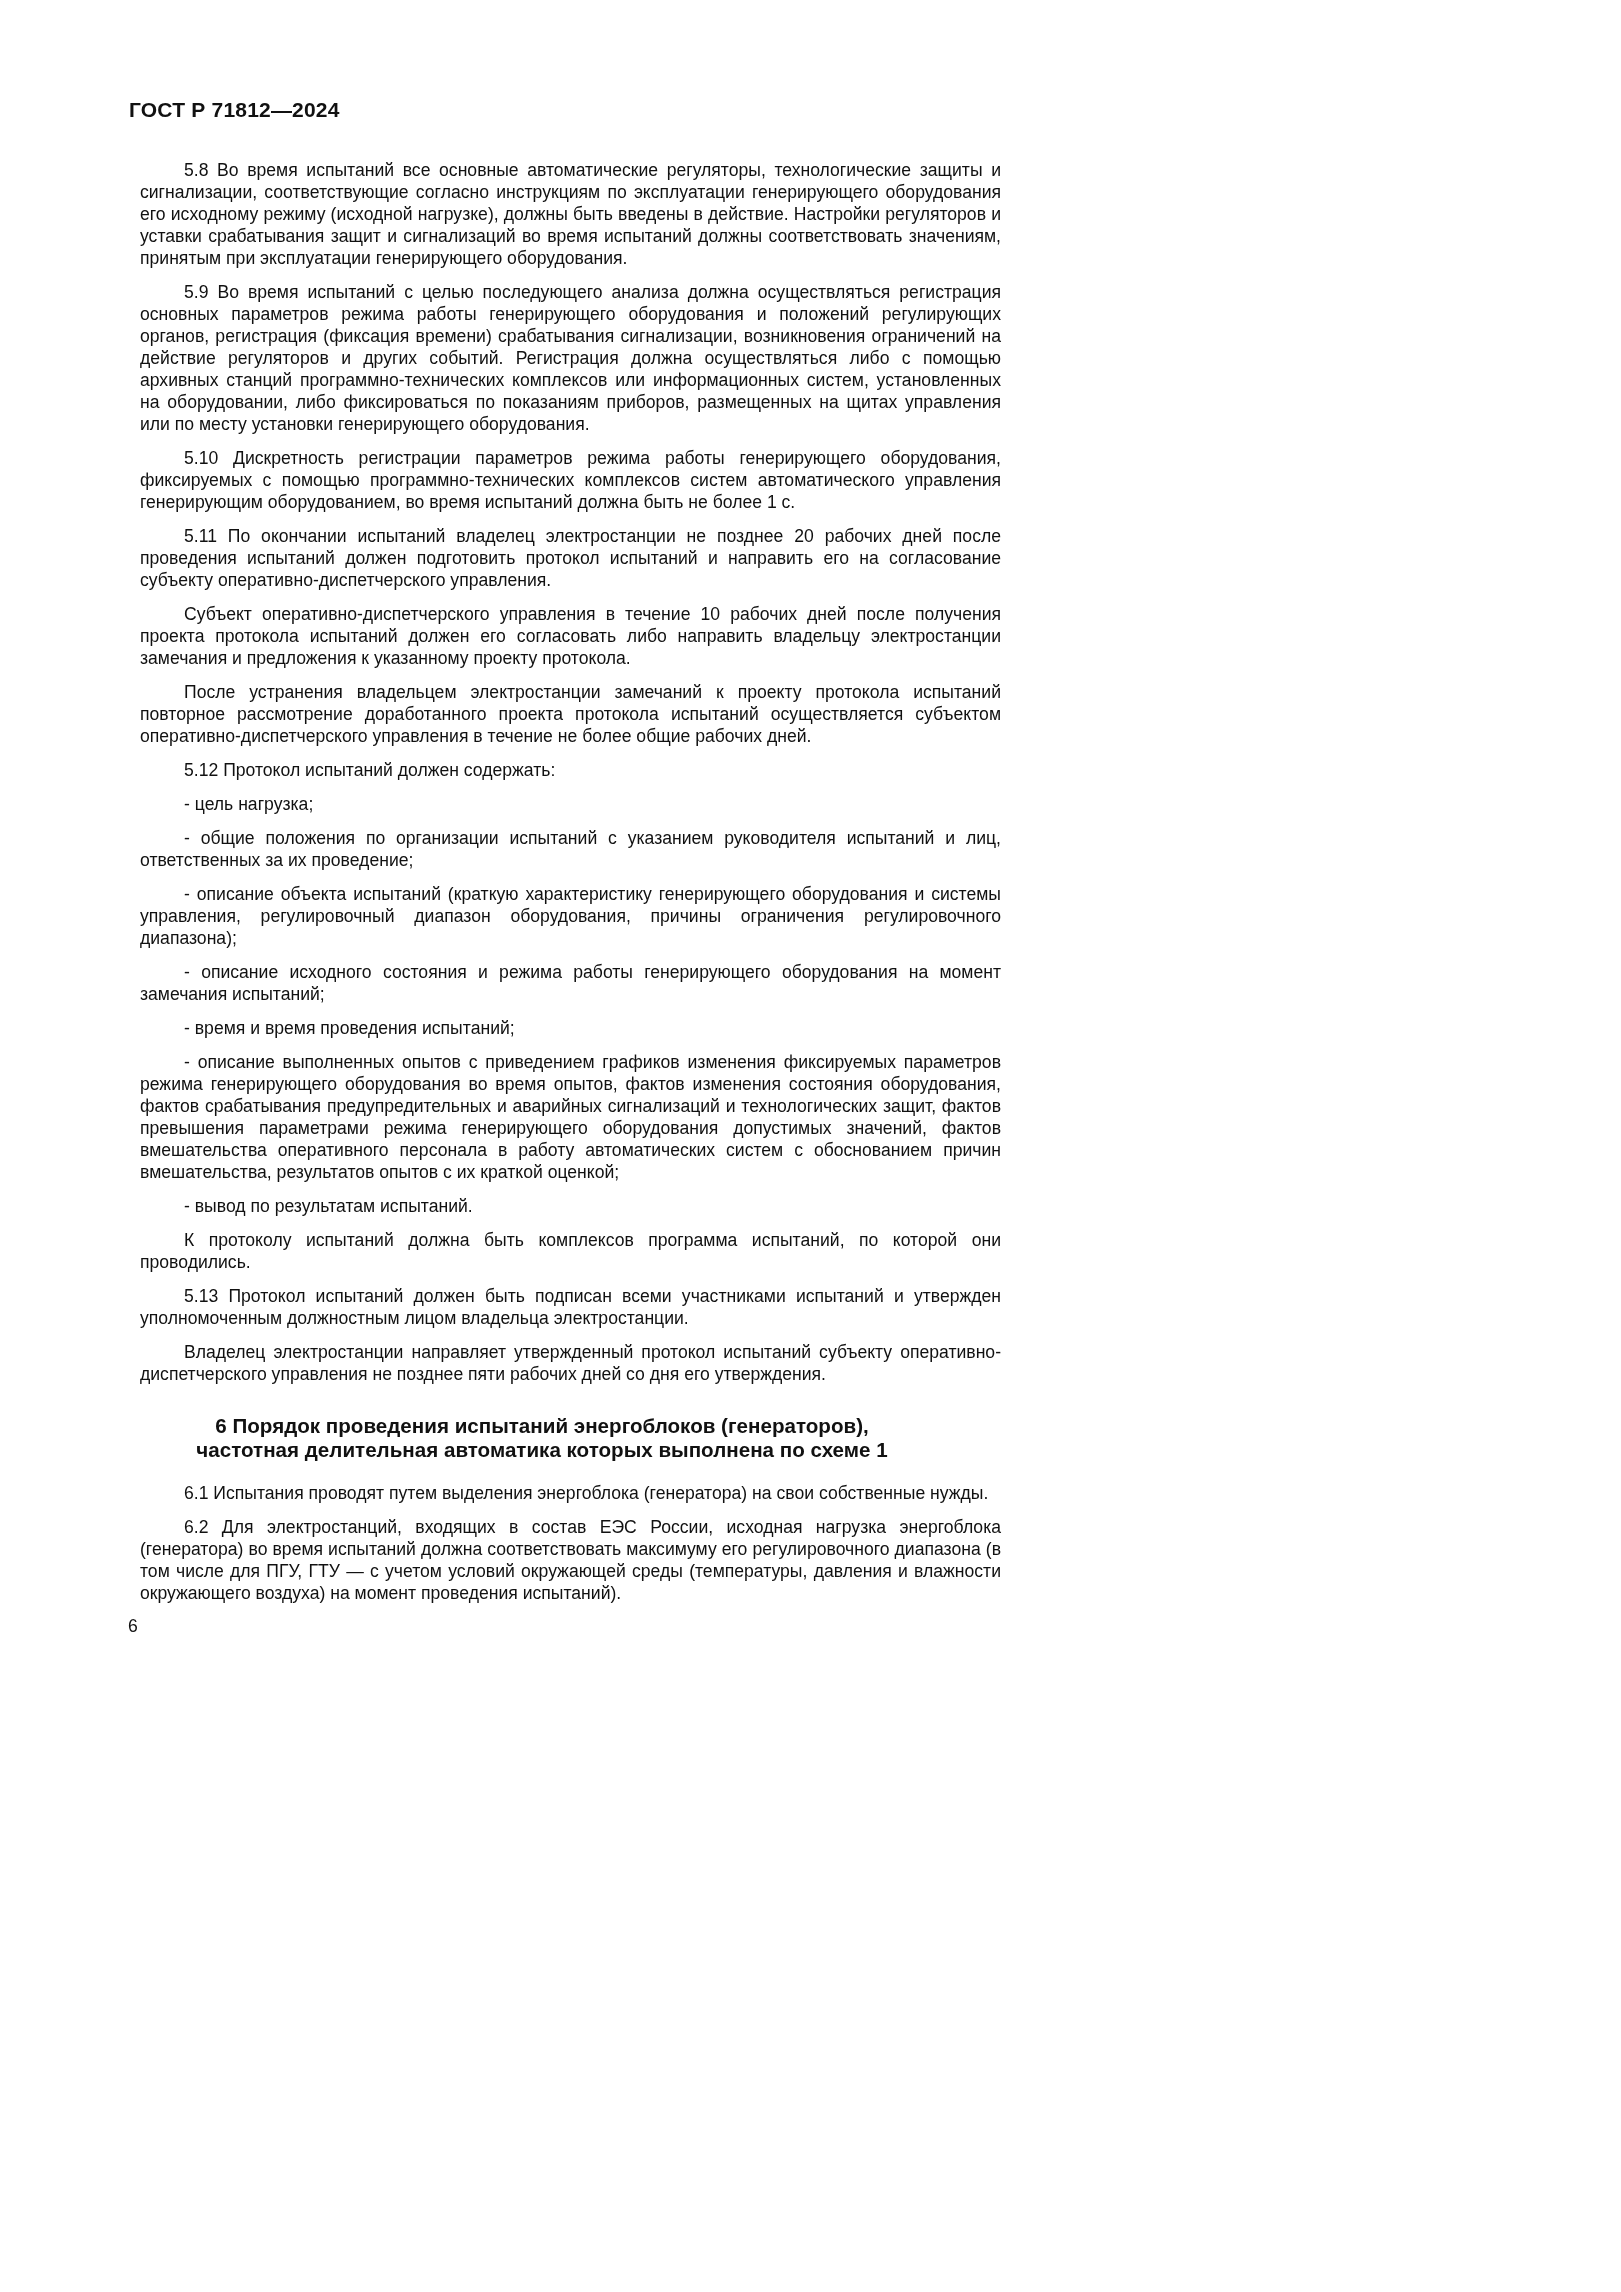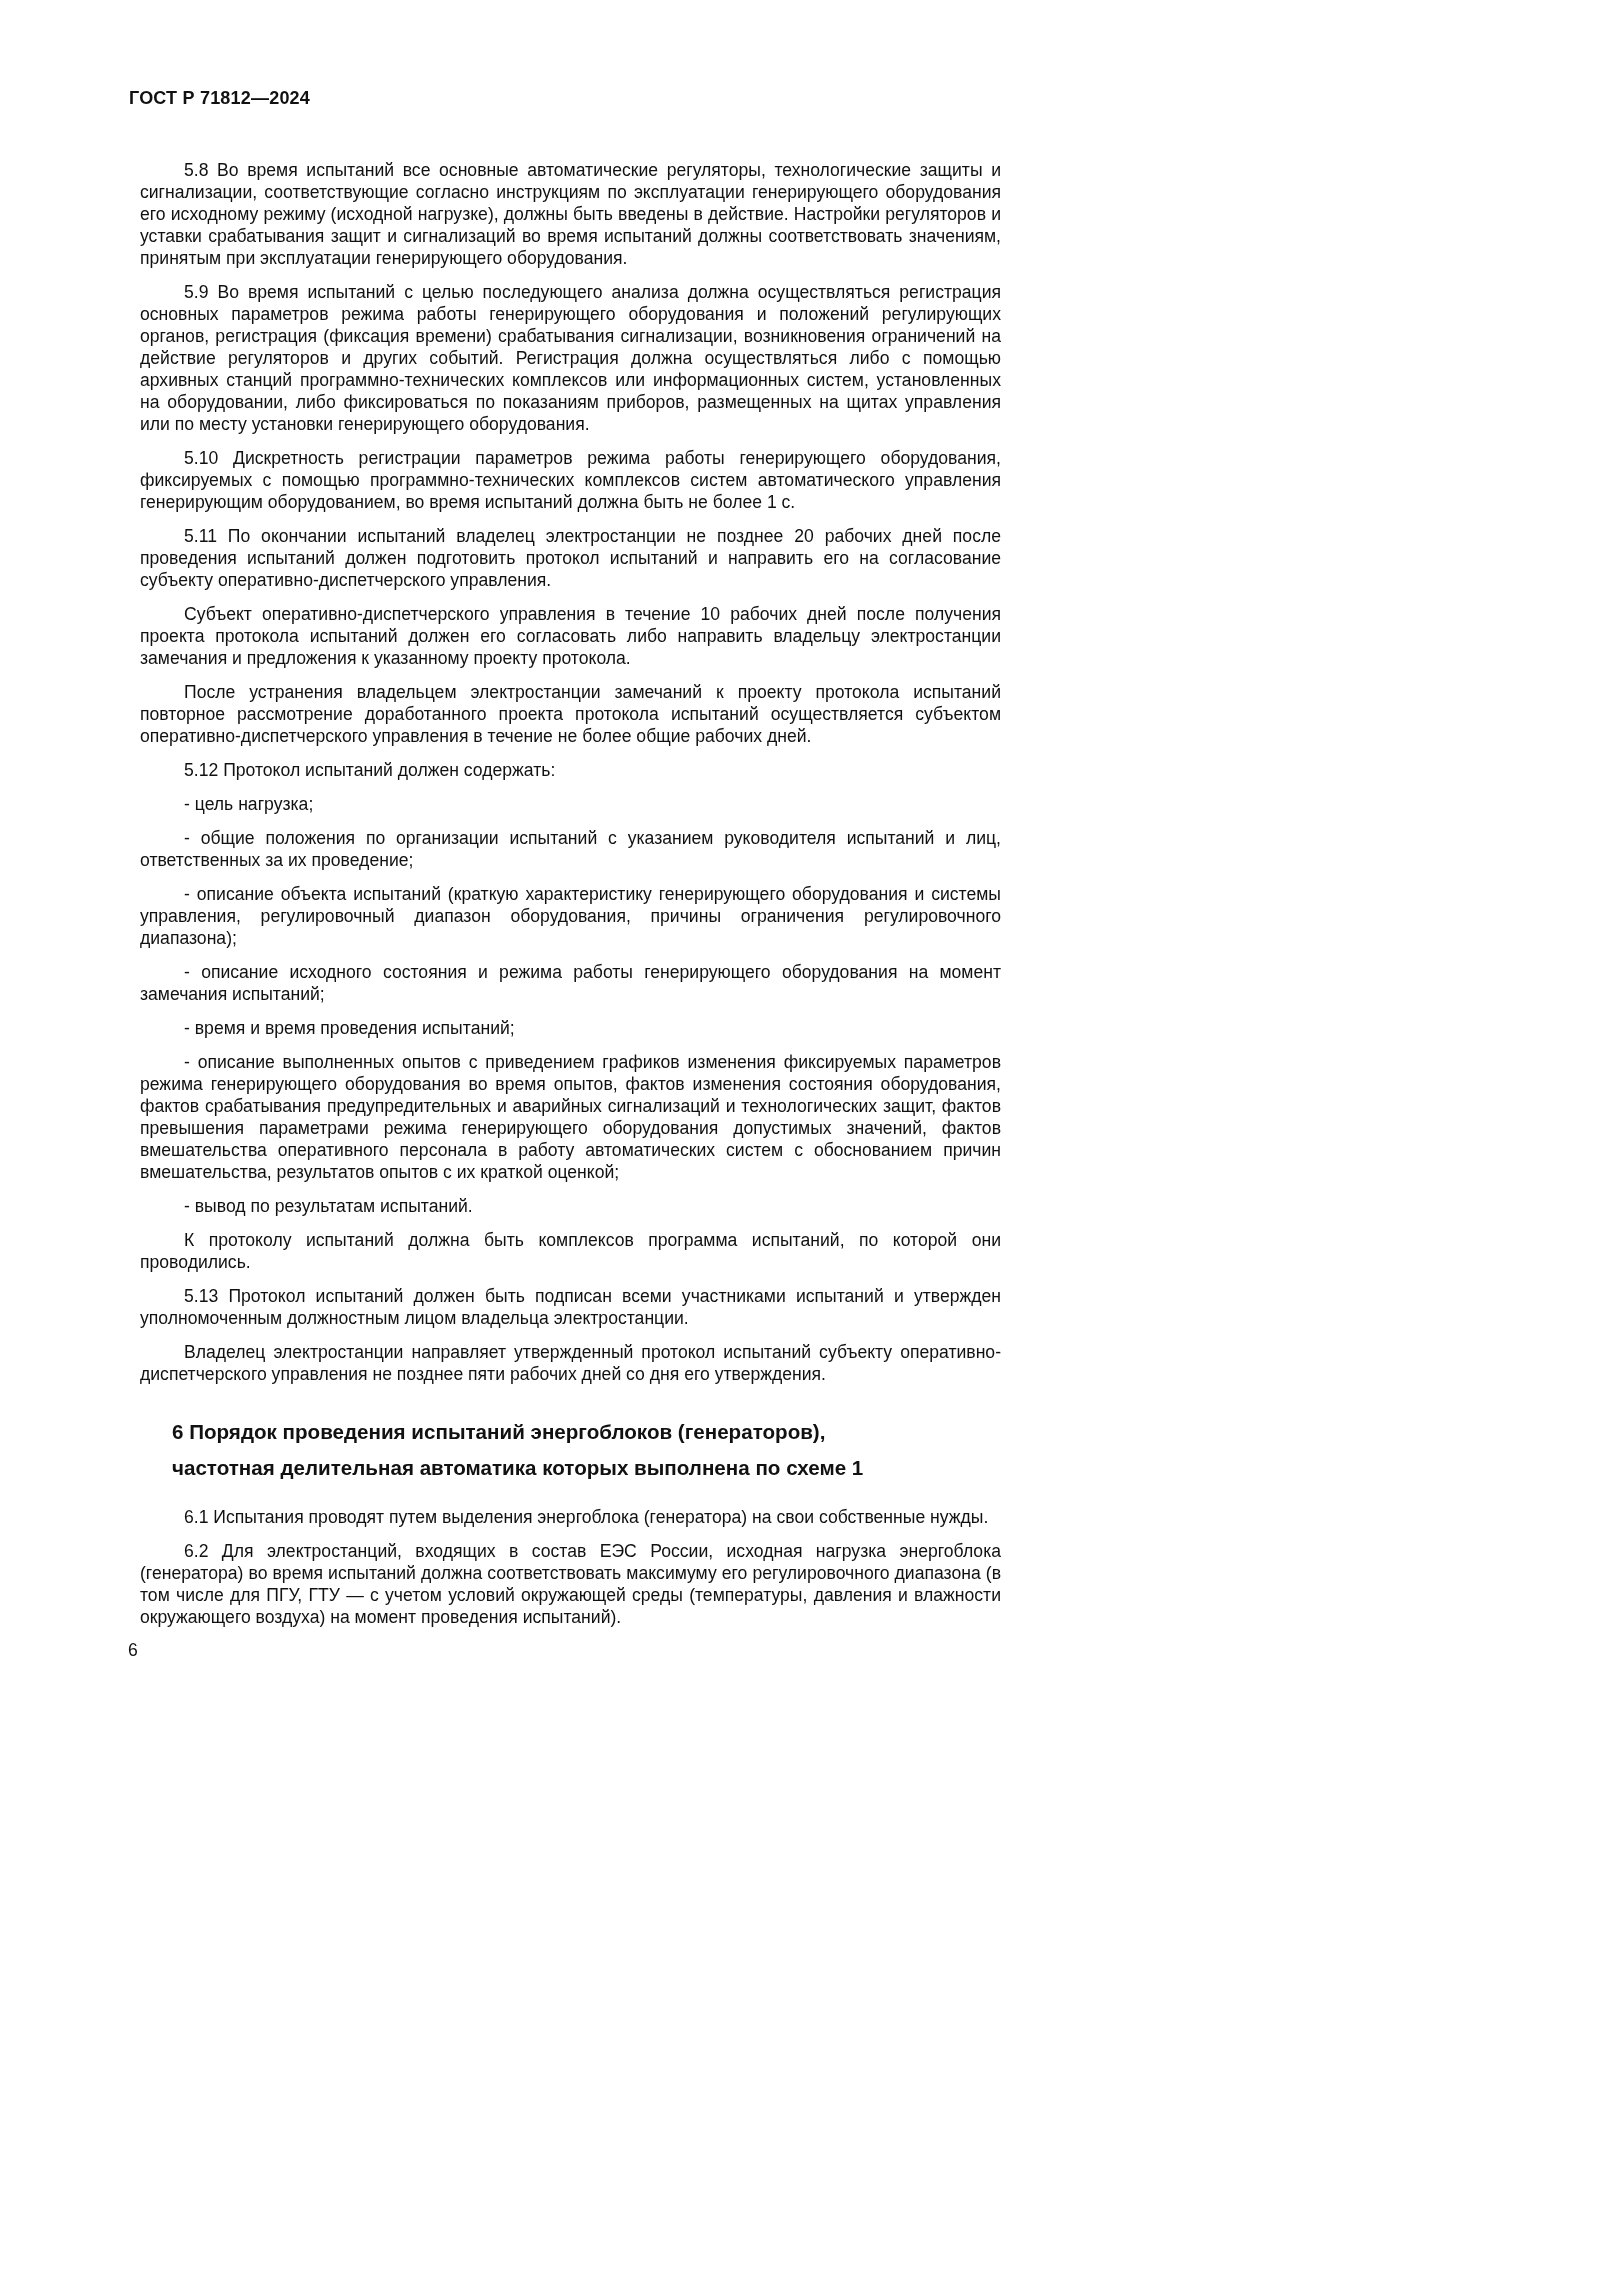--- a/index.html
+++ b/index.html
@@ -13,45 +13,45 @@
   }
   .page {
     position: absolute;
     inset: 0;
     background: #ffffff;
     overflow: hidden;
   }
   .doc-code {
     position: absolute;
     left: 129px;
-    top: 88px;
-    font-size: 18px;
+    top: 98px;
+    font-size: 21px;
     font-weight: bold;
     letter-spacing: 0.2px;
   }
   .text-column {
     position: absolute;
     left: 128px;
     top: 147px;
     width: 885px;
   }
   .blocks {
     font-size: 17.6px;
     line-height: 22px;
     text-align: justify;
   }
   .blocks p {
     margin: 12px;
     text-indent: 44px;
   }
   .blocks h2 {
     font-size: 20.6px;
-    line-height: 36px;
+    line-height: 24px;
     font-weight: bold;
-    text-align: left;
+    text-align: center;
     margin: 29px 0 19.6px 0;
     padding-left: 44px;
     max-width: 784px;
     box-sizing: border-box;
   }
   .page-num {
     margin-top: 10.8px;
     font-size: 17.6px;
     text-align: left;
   }

